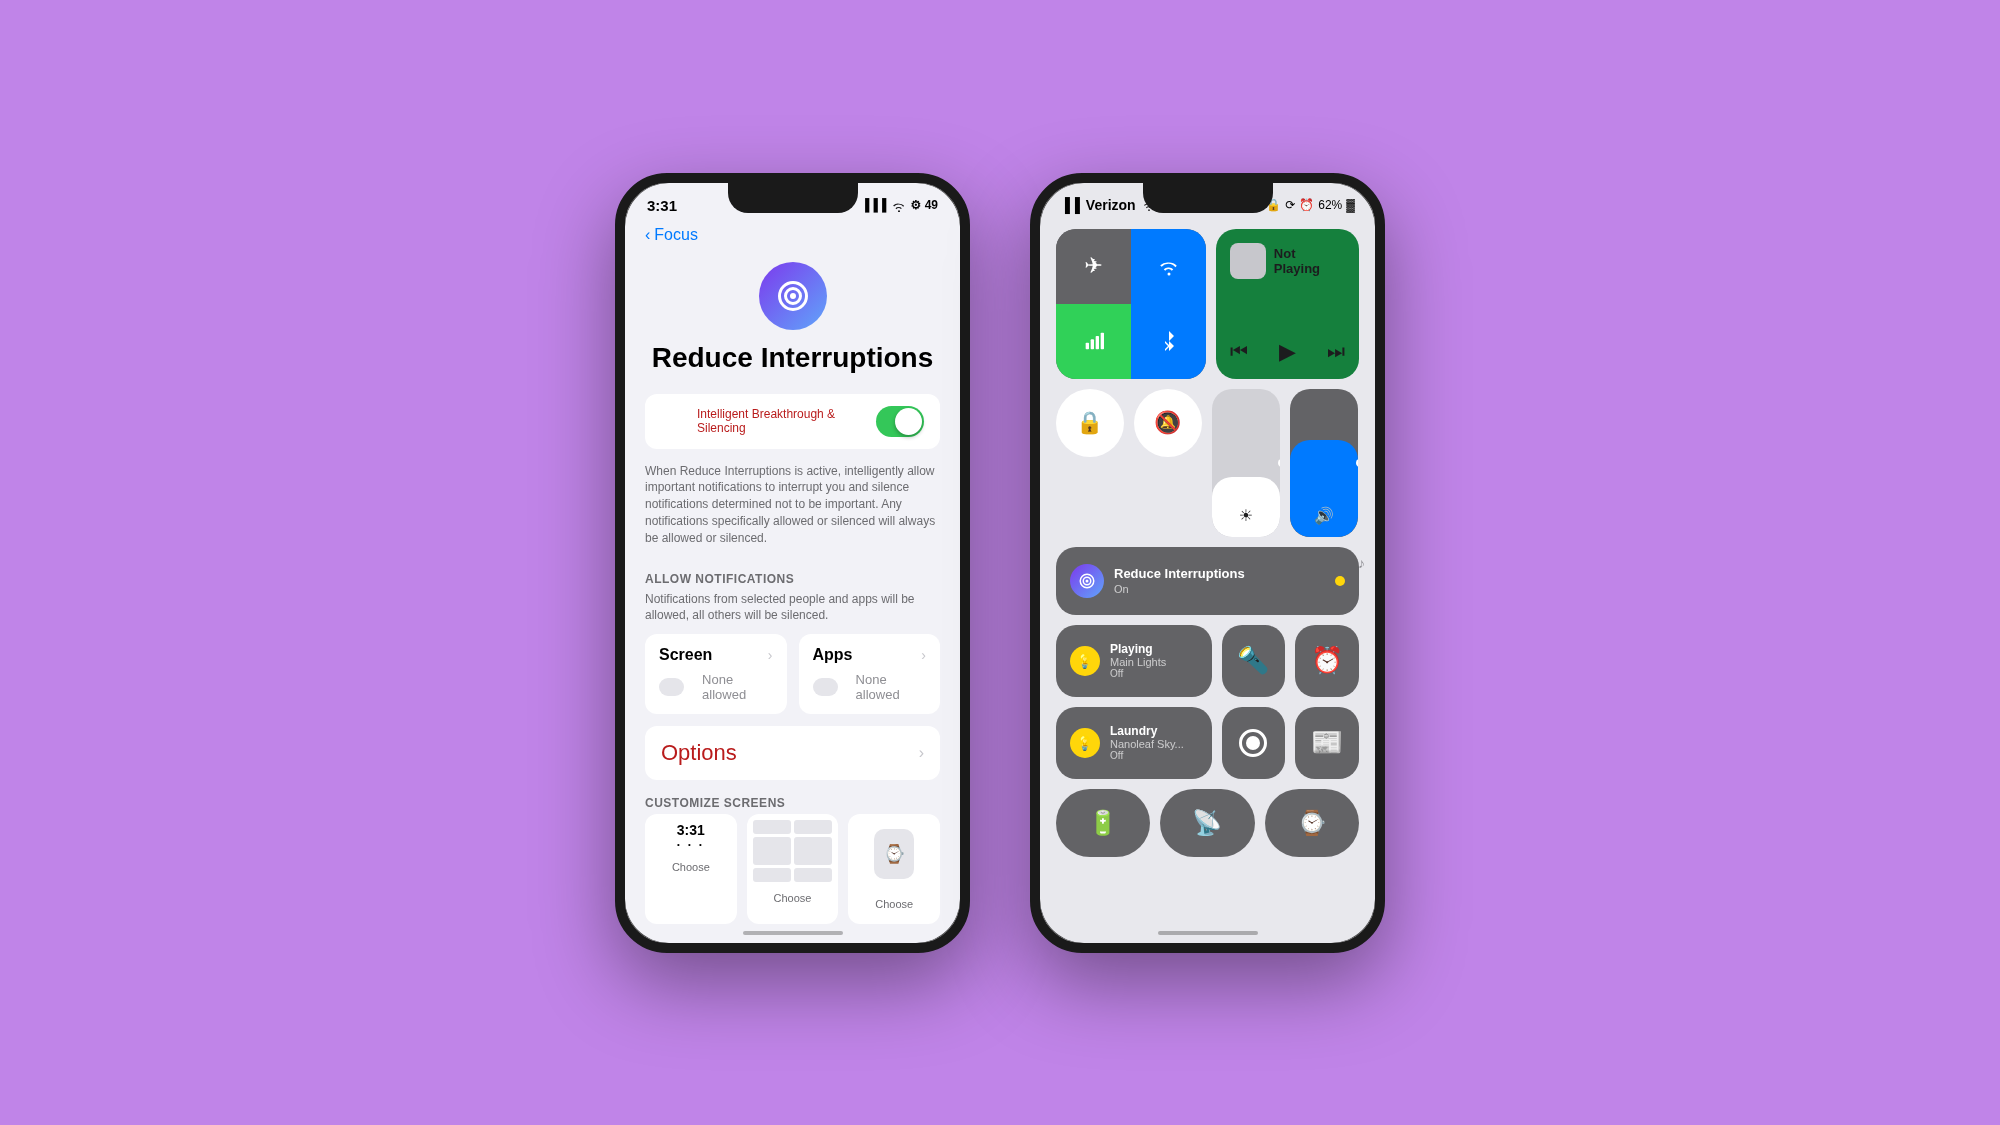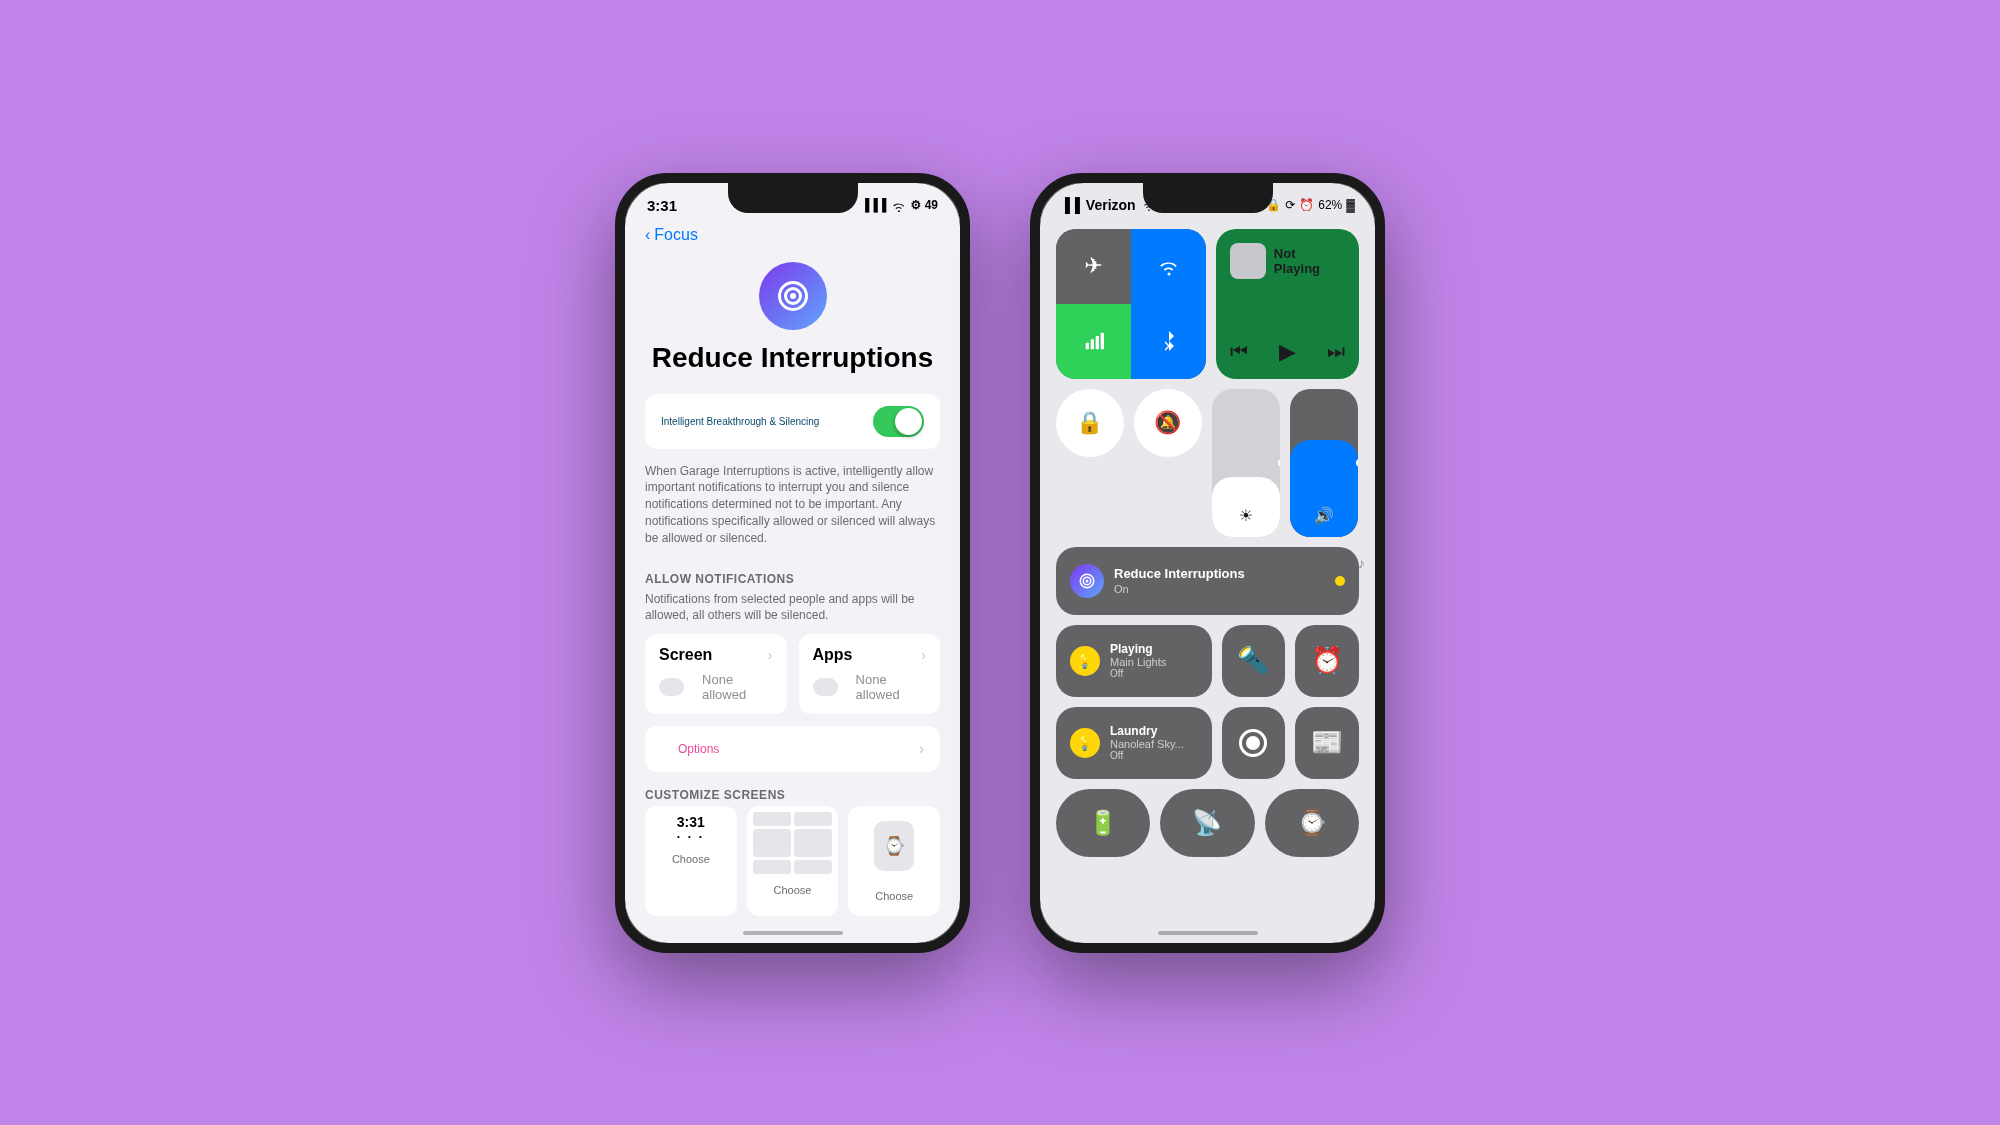--- a/index.html
+++ b/index.html
@@ -95,21 +95,21 @@
     }
     .toggle-row {
       background: #fff;
       border-radius: 12px;
       padding: 12px 16px;
       display: flex;
       justify-content: space-between;
       align-items: center;
       margin-bottom: 10px;
     }
-    .toggle-label { font-size: 10px; color: #0c4a6e; }
+    .toggle-label { font-size: 12px; color: #b91c1c; margin-left: 36px; }
     .toggle-switch {
       width: 51px;
       height: 31px;
       background: #34c759;
       border-radius: 16px;
       position: relative;
     }
     .toggle-knob {
       width: 27px;
       height: 27px;
@@ -174,21 +174,21 @@
     }
     .options-row {
       background: #fff;
       border-radius: 12px;
       padding: 14px 16px;
       display: flex;
       justify-content: space-between;
       align-items: center;
       margin: 12px 0 16px;
     }
-    .options-label { font-size: 12px; color: #ec4899; margin-left: 17px; }
+    .options-label { font-size: 22px; color: #b91c1c; }
     .customize-header {
       font-size: 12px;
       font-weight: 600;
       color: #6c6c70;
       text-transform: uppercase;
       letter-spacing: 0.5px;
       margin-bottom: 4px;
     }
     .customize-sub {
       font-size: 12px;
@@ -313,21 +313,21 @@
 
       <h1 class="settings-title">Reduce Interruptions</h1>
 
       <div class="toggle-row">
         <span class="toggle-label">Intelligent Breakthrough &amp; Silencing</span>
         <div class="toggle-switch">
           <div class="toggle-knob"></div>
         </div>
       </div>
 
-      <p class="toggle-description">When Garage Interruptions is active, intelligently allow important notifications to interrupt you and silence notifications determined not to be important. Any notifications specifically allowed or silenced will always be allowed or silenced.</p>
+      <p class="toggle-description">When Reduce Interruptions is active, intelligently allow important notifications to interrupt you and silence notifications determined not to be important. Any notifications specifically allowed or silenced will always be allowed or silenced.</p>
 
       <div class="section-header">ALLOW NOTIFICATIONS</div>
       <p class="section-subtitle">Notifications from selected people and apps will be allowed, all others will be silenced.</p>
 
       <div class="two-col-buttons">
         <div class="col-btn">
           <div class="col-btn-header">
             <span class="col-btn-title">Screen</span>
             <span class="col-btn-chevron">›</span>
           </div>

